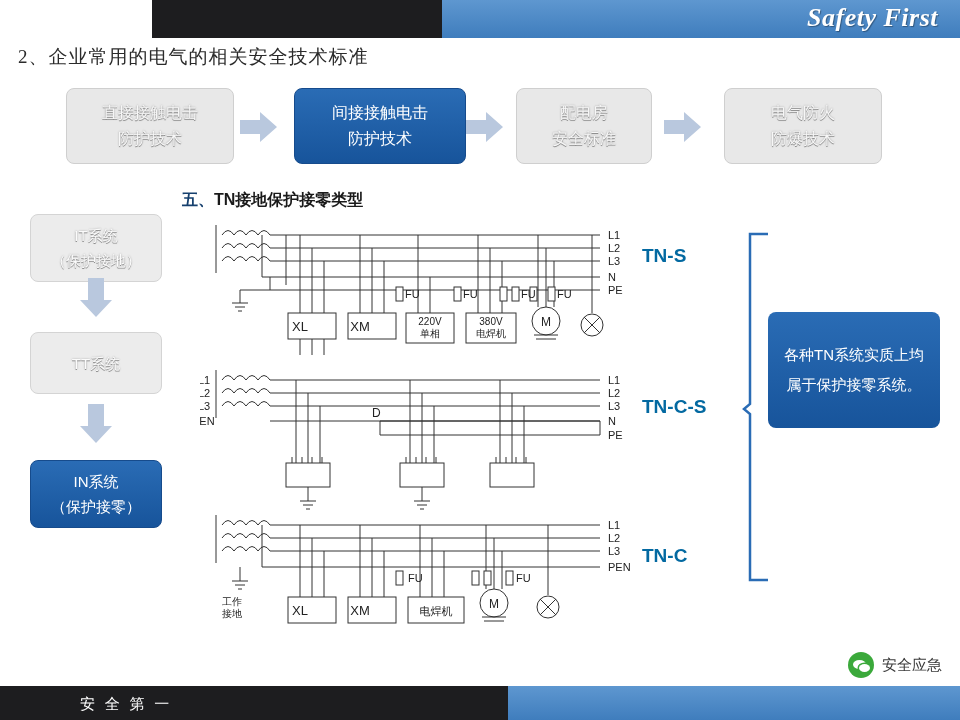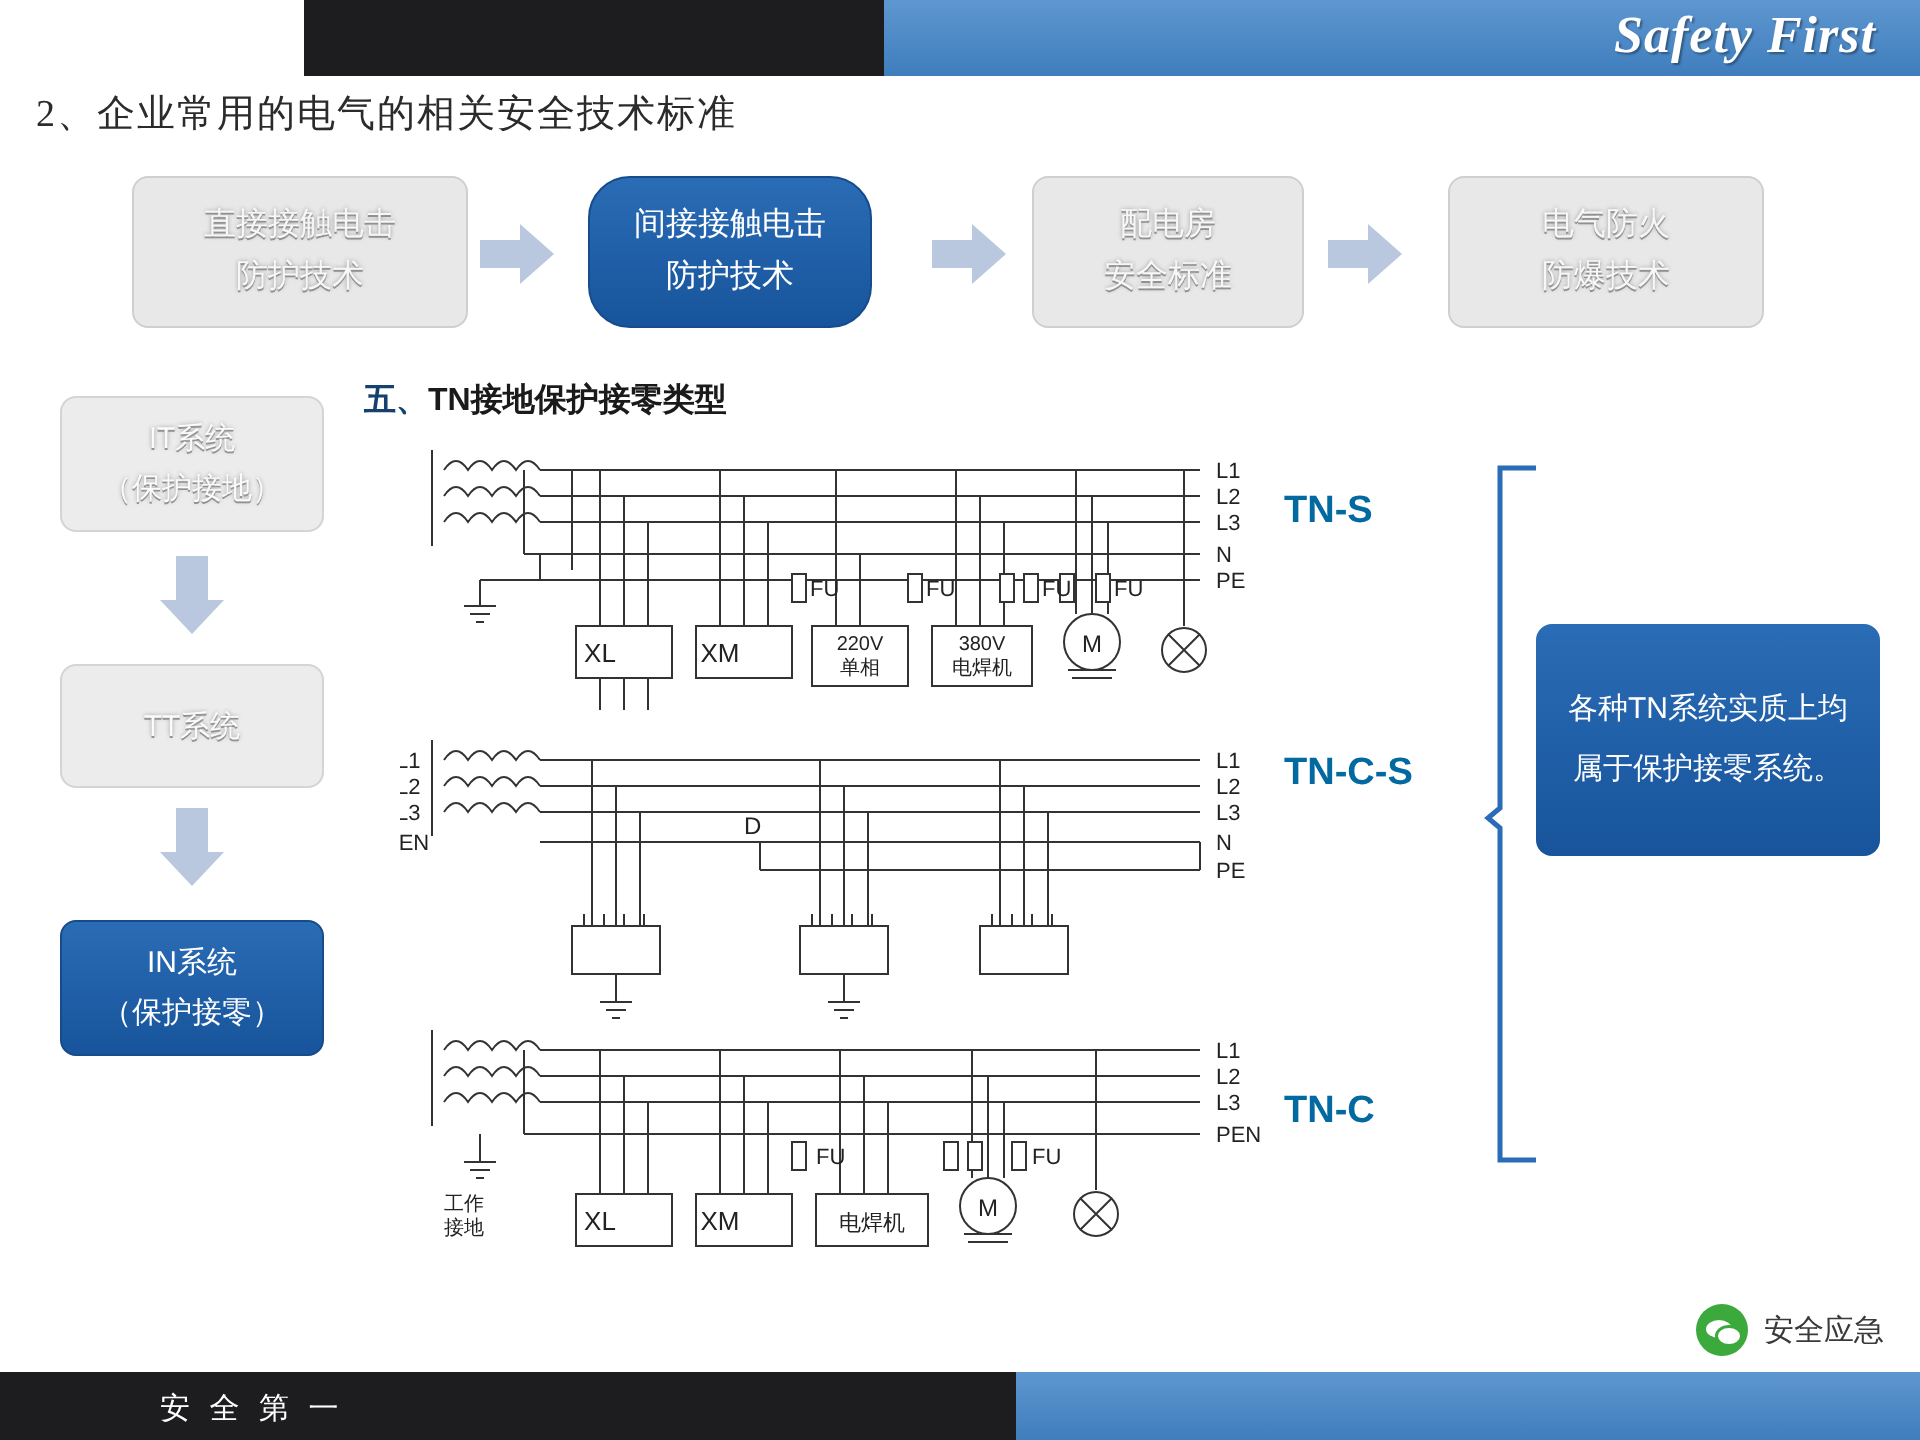--- a/index.html
+++ b/index.html
@@ -158,21 +158,21 @@
 <div class="chain-box chain-grey" style="left:66px; top:88px; width:168px; height:76px;">
   <span>直接接触电击</span>
   <span>防护技术</span>
 </div>
 <div class="chain-arrow" style="left:240px; top:112px;">
   <svg width="38" height="30" viewBox="0 0 38 30">
     <polygon points="0,8 20,8 20,0 37,15 20,30 20,22 0,22" fill="#b9c8de"></polygon>
   </svg>
 </div>
 
-<div class="chain-box chain-active" style="left:294px; top:88px; width:142px; height:76px;border-radius:21px;">
+<div class="chain-box chain-active" style="left:294px; top:88px; width:172px; height:76px;">
   <span>间接接触电击</span>
   <span>防护技术</span>
 </div>
 <div class="chain-arrow" style="left:466px; top:112px;">
   <svg width="38" height="30" viewBox="0 0 38 30">
     <polygon points="0,8 20,8 20,0 37,15 20,30 20,22 0,22" fill="#b9c8de"></polygon>
   </svg>
 </div>
 
 <div class="chain-box chain-grey" style="left:516px; top:88px; width:136px; height:76px;">
@@ -183,21 +183,21 @@
   <svg width="38" height="30" viewBox="0 0 38 30">
     <polygon points="0,8 20,8 20,0 37,15 20,30 20,22 0,22" fill="#b9c8de"></polygon>
   </svg>
 </div>
 
 <div class="chain-box chain-grey" style="left:724px; top:88px; width:158px; height:76px;">
   <span>电气防火</span>
   <span>防爆技术</span>
 </div>
 
-<div class="vbox vbox-grey" style="left:30px; top:198px; height:68px;">
+<div class="vbox vbox-grey" style="left:30px; top:214px; height:68px;">
   <span>IT系统</span>
   <span>（保护接地）</span>
 </div>
 <div class="varrow" style="left:79px; top:278px;">
   <svg width="34" height="40" viewBox="0 0 34 40">
     <polygon points="9,0 25,0 25,22 33,22 17,39 1,22 9,22" fill="#b9c8de"></polygon>
   </svg>
 </div>
 
 <div class="vbox vbox-grey" style="left:30px; top:332px; height:62px;">
@@ -370,21 +370,21 @@
       <text x="160" y="400" text-anchor="middle" font-size="13">XM</text>
       <text x="236" y="400" text-anchor="middle" font-size="11">电焊机</text>
       <text x="294" y="393" text-anchor="middle" font-size="12">M</text>
       <text x="22" y="390" font-size="10">工作</text>
       <text x="22" y="402" font-size="10">接地</text>
     </g>
   </svg>
 </div>
 
 <div class="diag-label" style="left:642px; top:245px;">TN-S</div>
-<div class="diag-label" style="left:642px; top:376px;text-align:center;">TN-C-S</div>
+<div class="diag-label" style="left:642px; top:396px;text-align:center;">TN-C-S</div>
 <div class="diag-label" style="left:642px; top:545px;">TN-C</div>
 
 <div class="brace">
   <svg width="28" height="350" viewBox="0 0 28 350">
     <path d="M26,2 L8,2 L8,172 L2,177 L8,182 L8,348 L26,348" stroke="#2a6cb5" stroke-width="2.5" fill="none"></path>
   </svg>
 </div>
 
 <div class="note-box">各种TN系统实质上均属于保护接零系统。</div>
 

